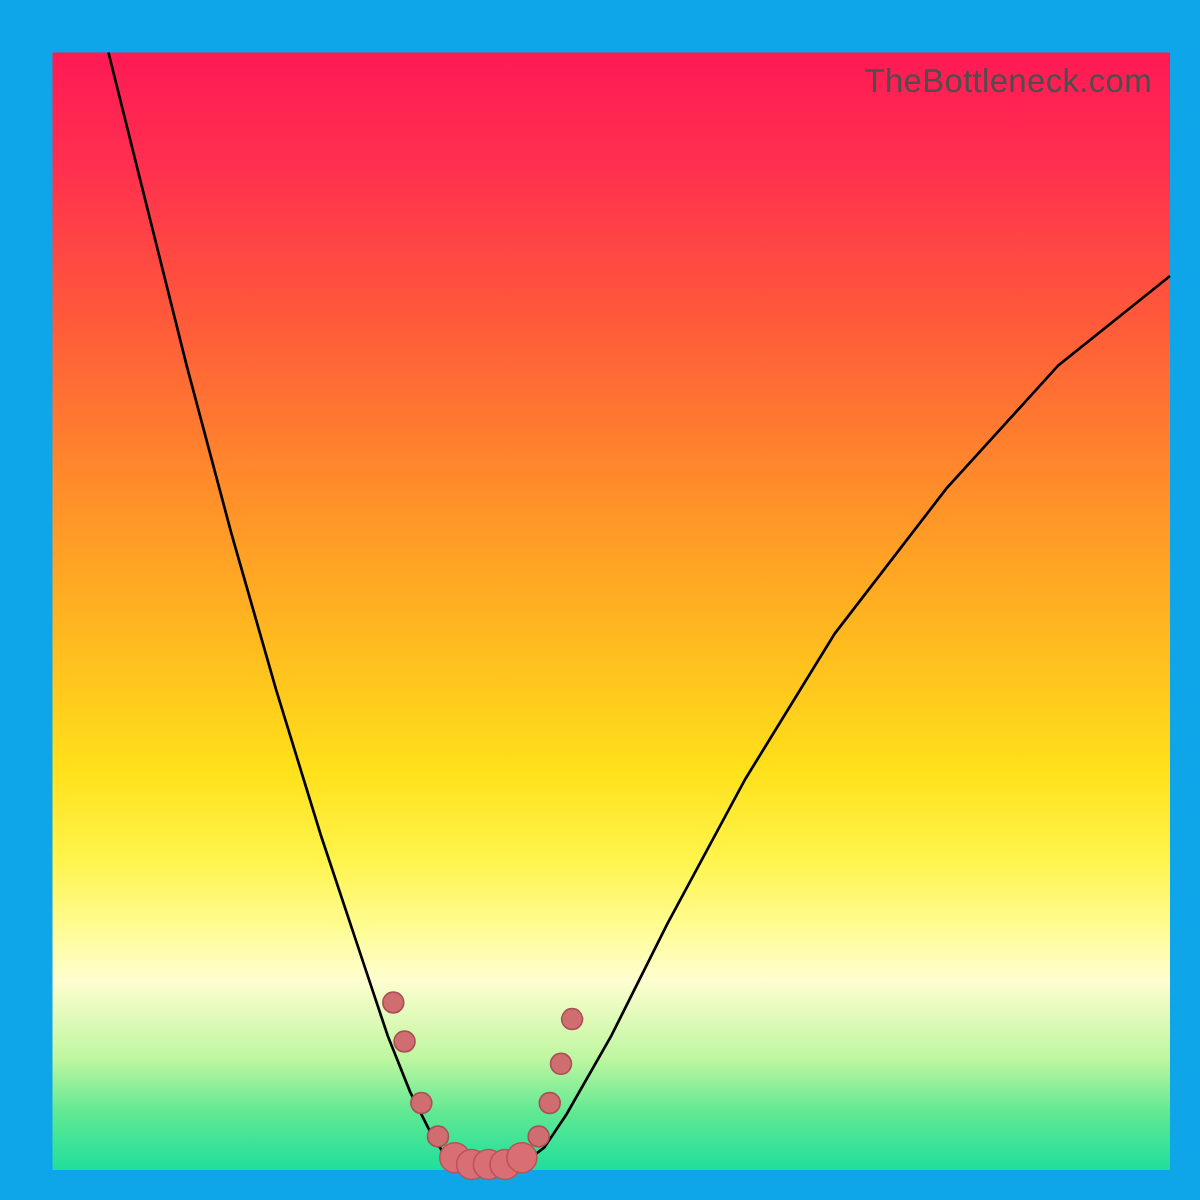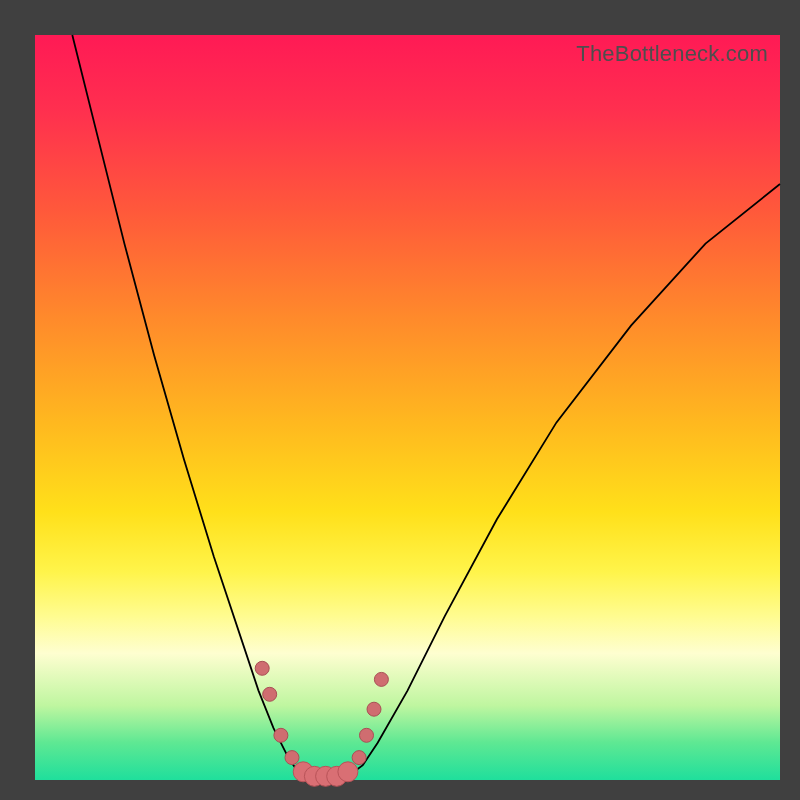--- a/index.html
+++ b/index.html
@@ -8,21 +8,21 @@
     width: 800px;
     height: 800px;
     overflow: hidden;
     background: #000;
     font-family: Arial, Helvetica, sans-serif;
   }
   .frame {
     position: relative;
     width: 800px;
     height: 800px;
-    background: #404040;
+    background: #0ea5e9;
   }
   .plot-area {
     position: absolute;
     left: 35px;
     top: 35px;
     width: 745px;
     height: 745px;
     background: linear-gradient(to bottom,
       #ff1a55 0%,
       #ff2f4f 10%,

